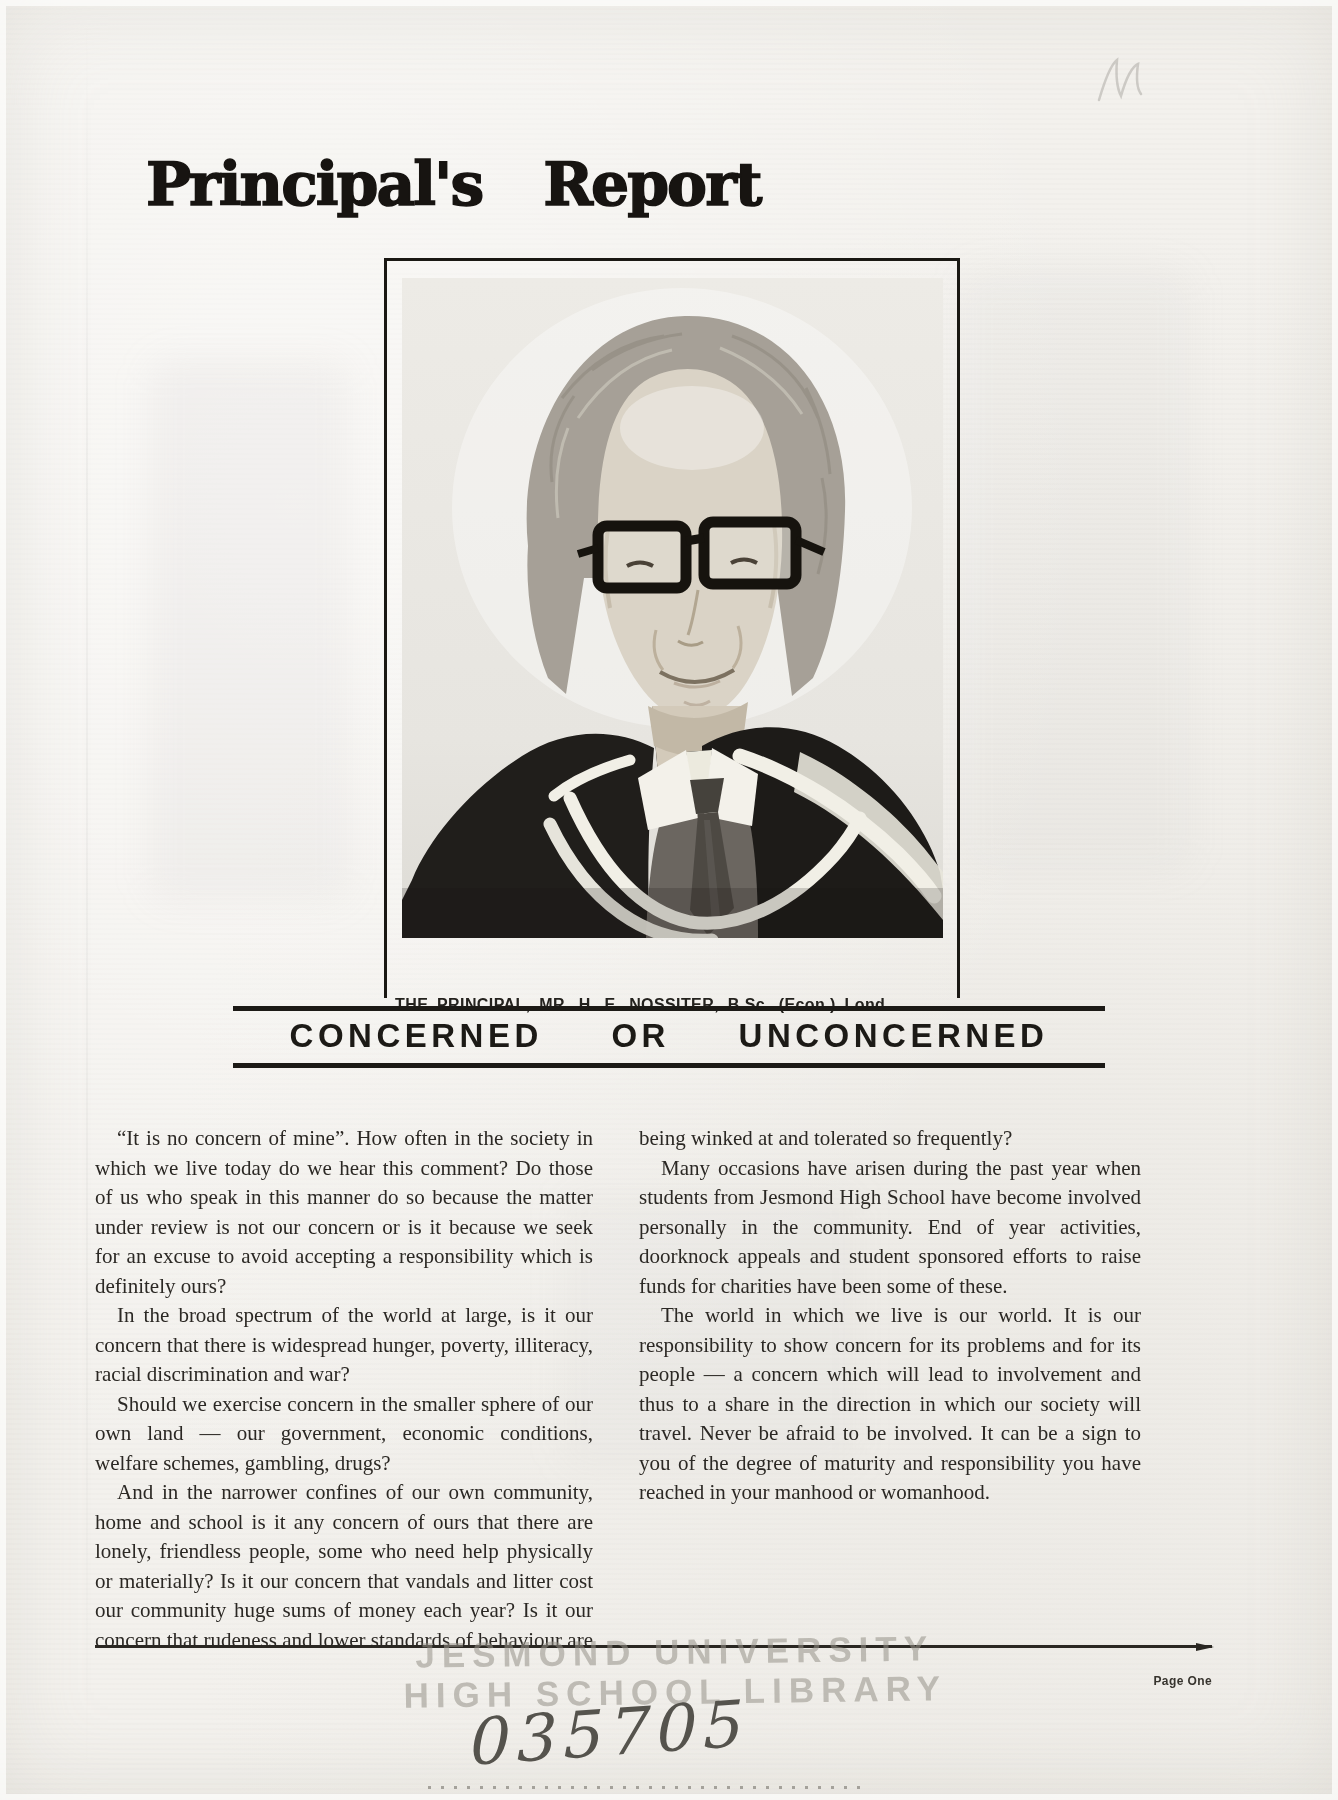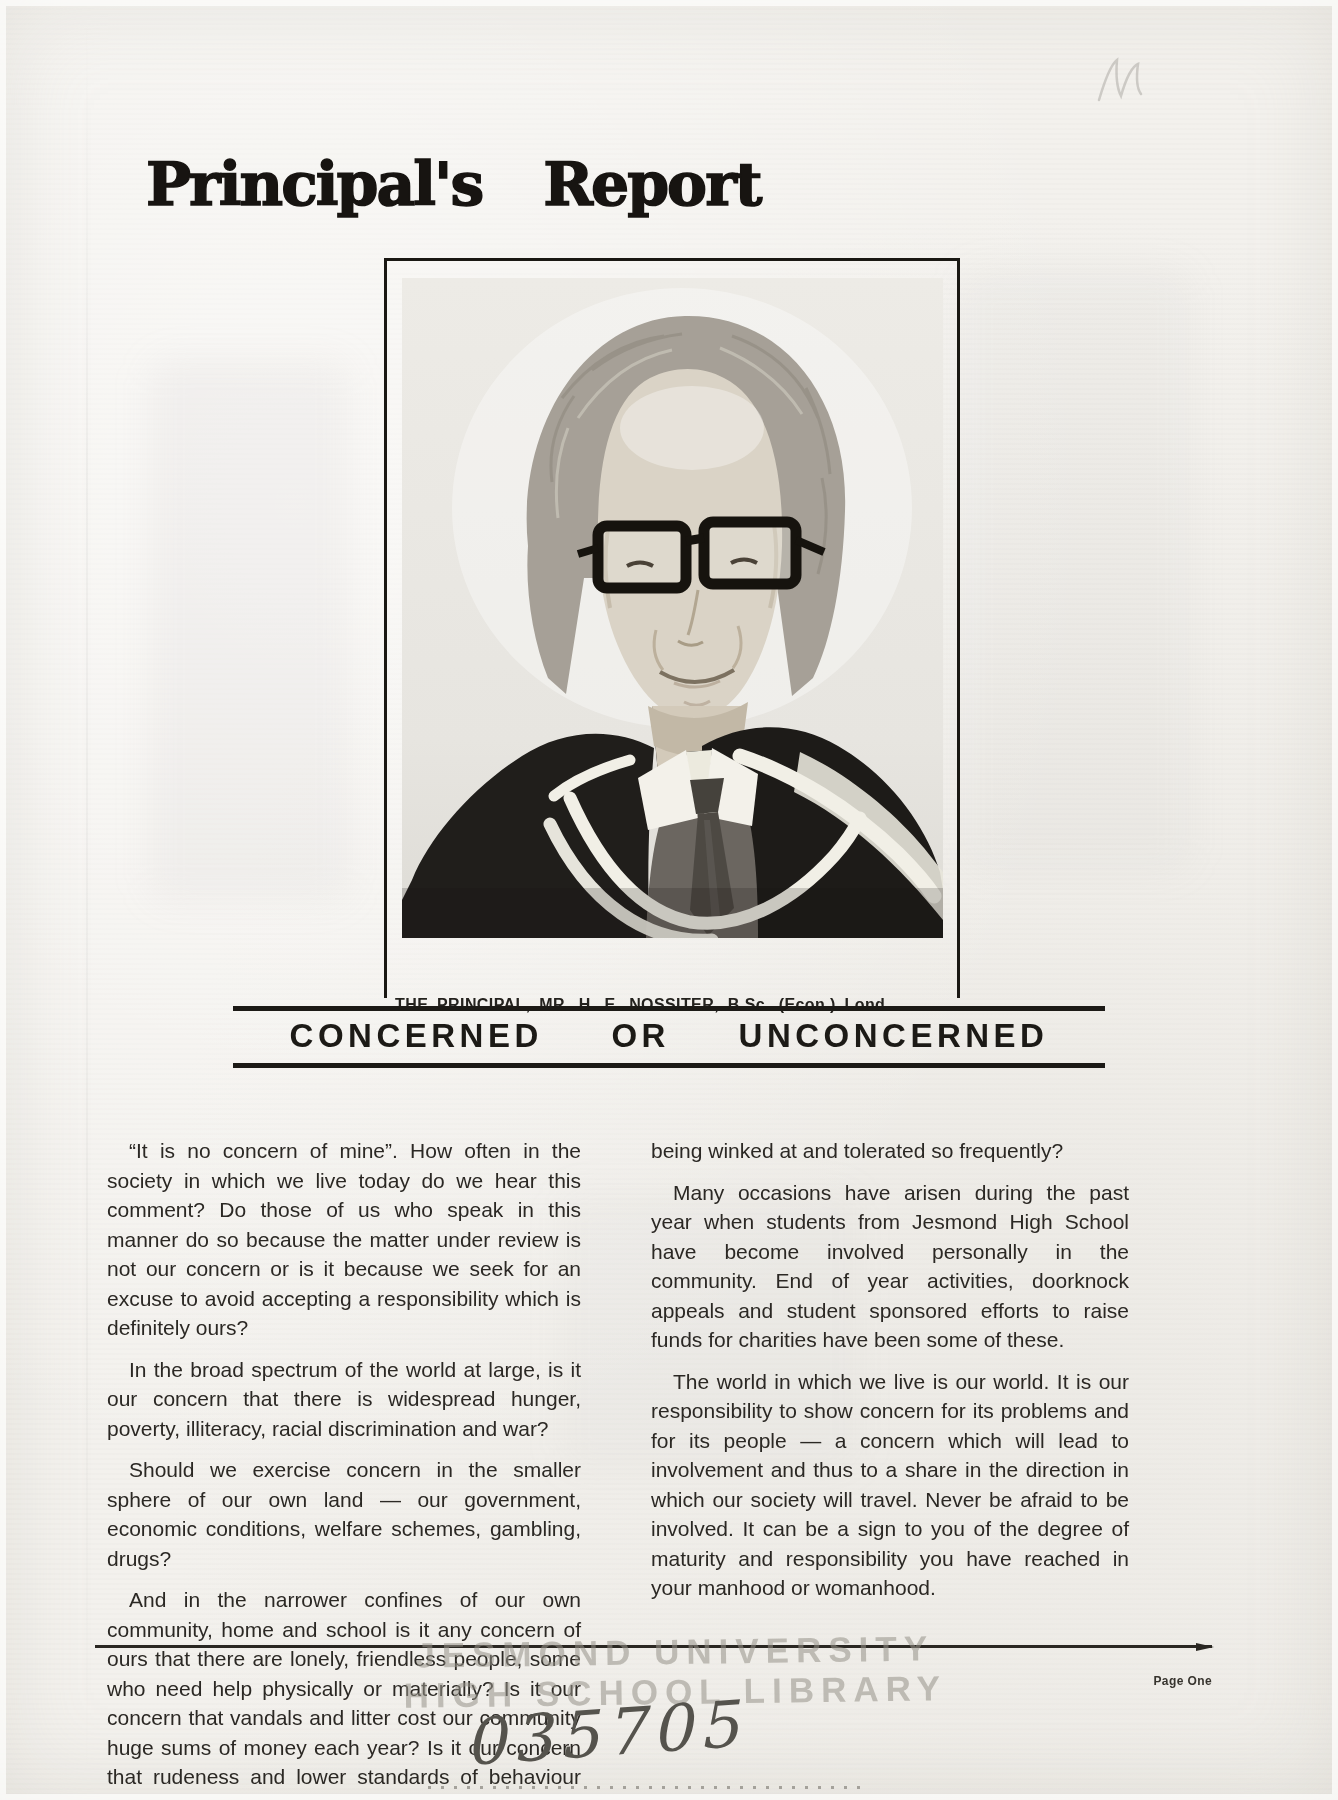--- a/index.html
+++ b/index.html
@@ -46,21 +46,21 @@
   }
   .banner-text{
     font-size:33px;font-weight:bold;letter-spacing:4.5px;word-spacing:55px;
     color:#1c1a16;white-space:nowrap;
   }
 
   .cols{position:absolute;left:95px;top:1124px;width:1046px;display:flex;gap:46px;}
   .col{font-size:21px;line-height:29.5px;text-align:justify;color:#2b2824;}
   .col.left{width:498px;}
   .col.right{width:502px;}
-  .col p{margin:12px;text-indent:22px;}
+  .col p{margin:0;text-indent:22px;font-family:Liberation Serif, serif;}
   .col p.noindent{text-indent:0;}
 
   .bottom-rule{position:absolute;left:95px;top:1645px;width:1117px;height:3px;background:#2a2722;}
   .bottom-rule .tick{position:absolute;right:-2px;top:-2px;width:0;height:0;
     border-left:18px solid #2a2722;border-top:4px solid transparent;border-bottom:4px solid transparent;}
 
   .pagenum{position:absolute;left:1020px;top:1674px;width:192px;text-align:right;
     font-size:12px;font-weight:bold;letter-spacing:0.4px;color:#37342e;}
 
   .stamp{

